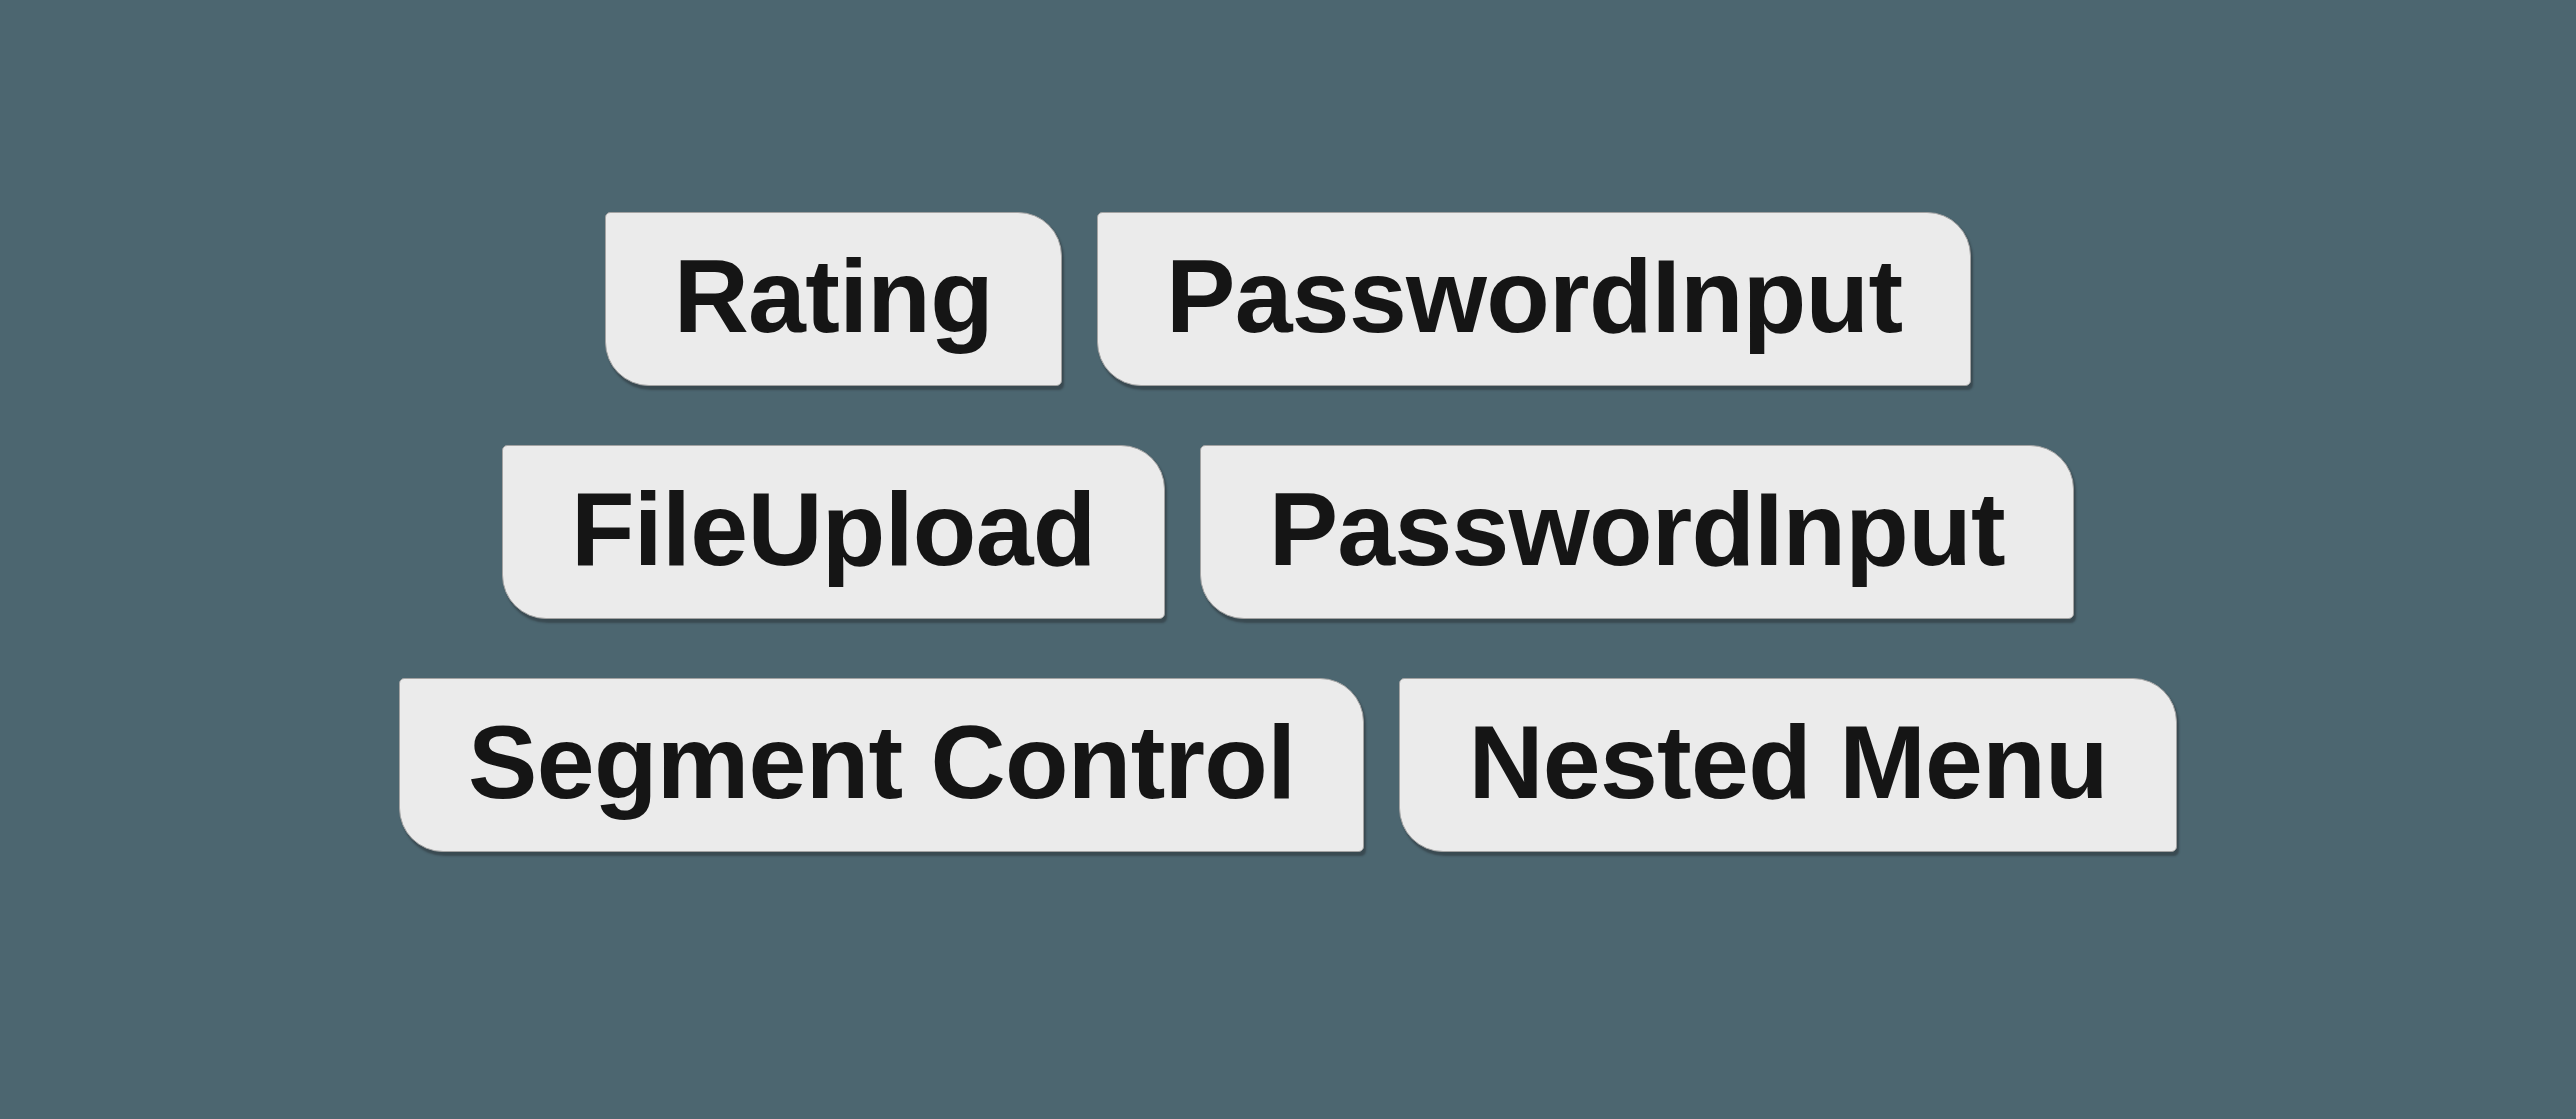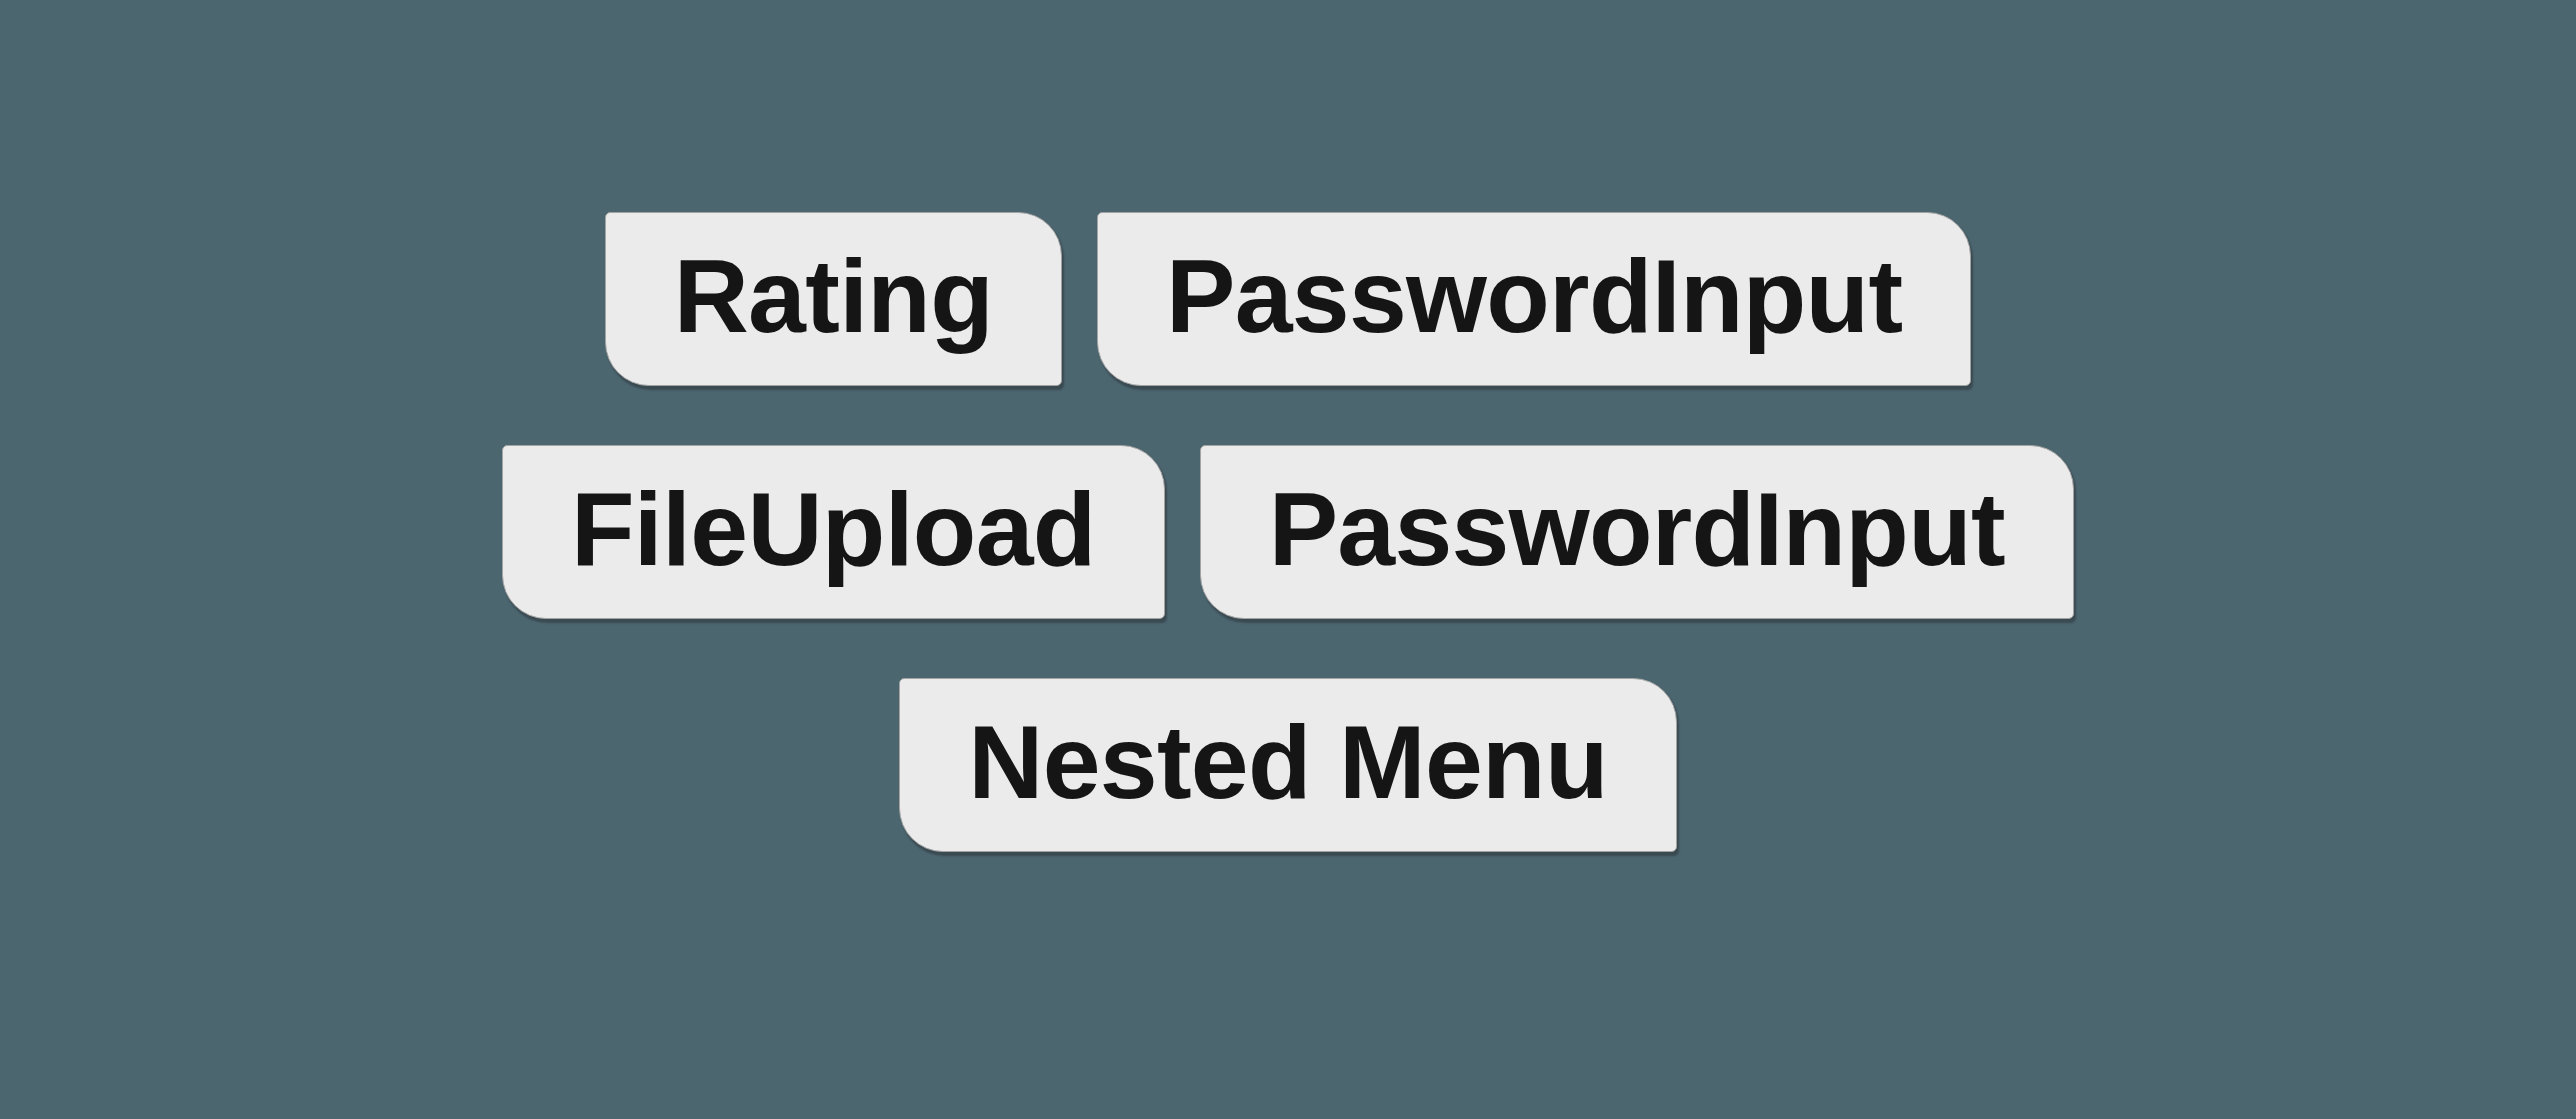--- a/index.html
+++ b/index.html
@@ -79,19 +79,22 @@
       <button class="chip">
         <span class="chip-label">FileUpload</span>
       </button>
       <button class="chip">
         <span class="chip-label">PasswordInput</span>
       </button>
     </div>
 
     <div class="chip-row">
       <button class="chip">
+        <span class="chip-label">Segment Control</span>
+      </button>
+      <button class="chip">
         <span class="chip-label">Nested Menu</span>
       </button>
     </div>
 
   </div>
 </div>
 
 
 </body></html>

